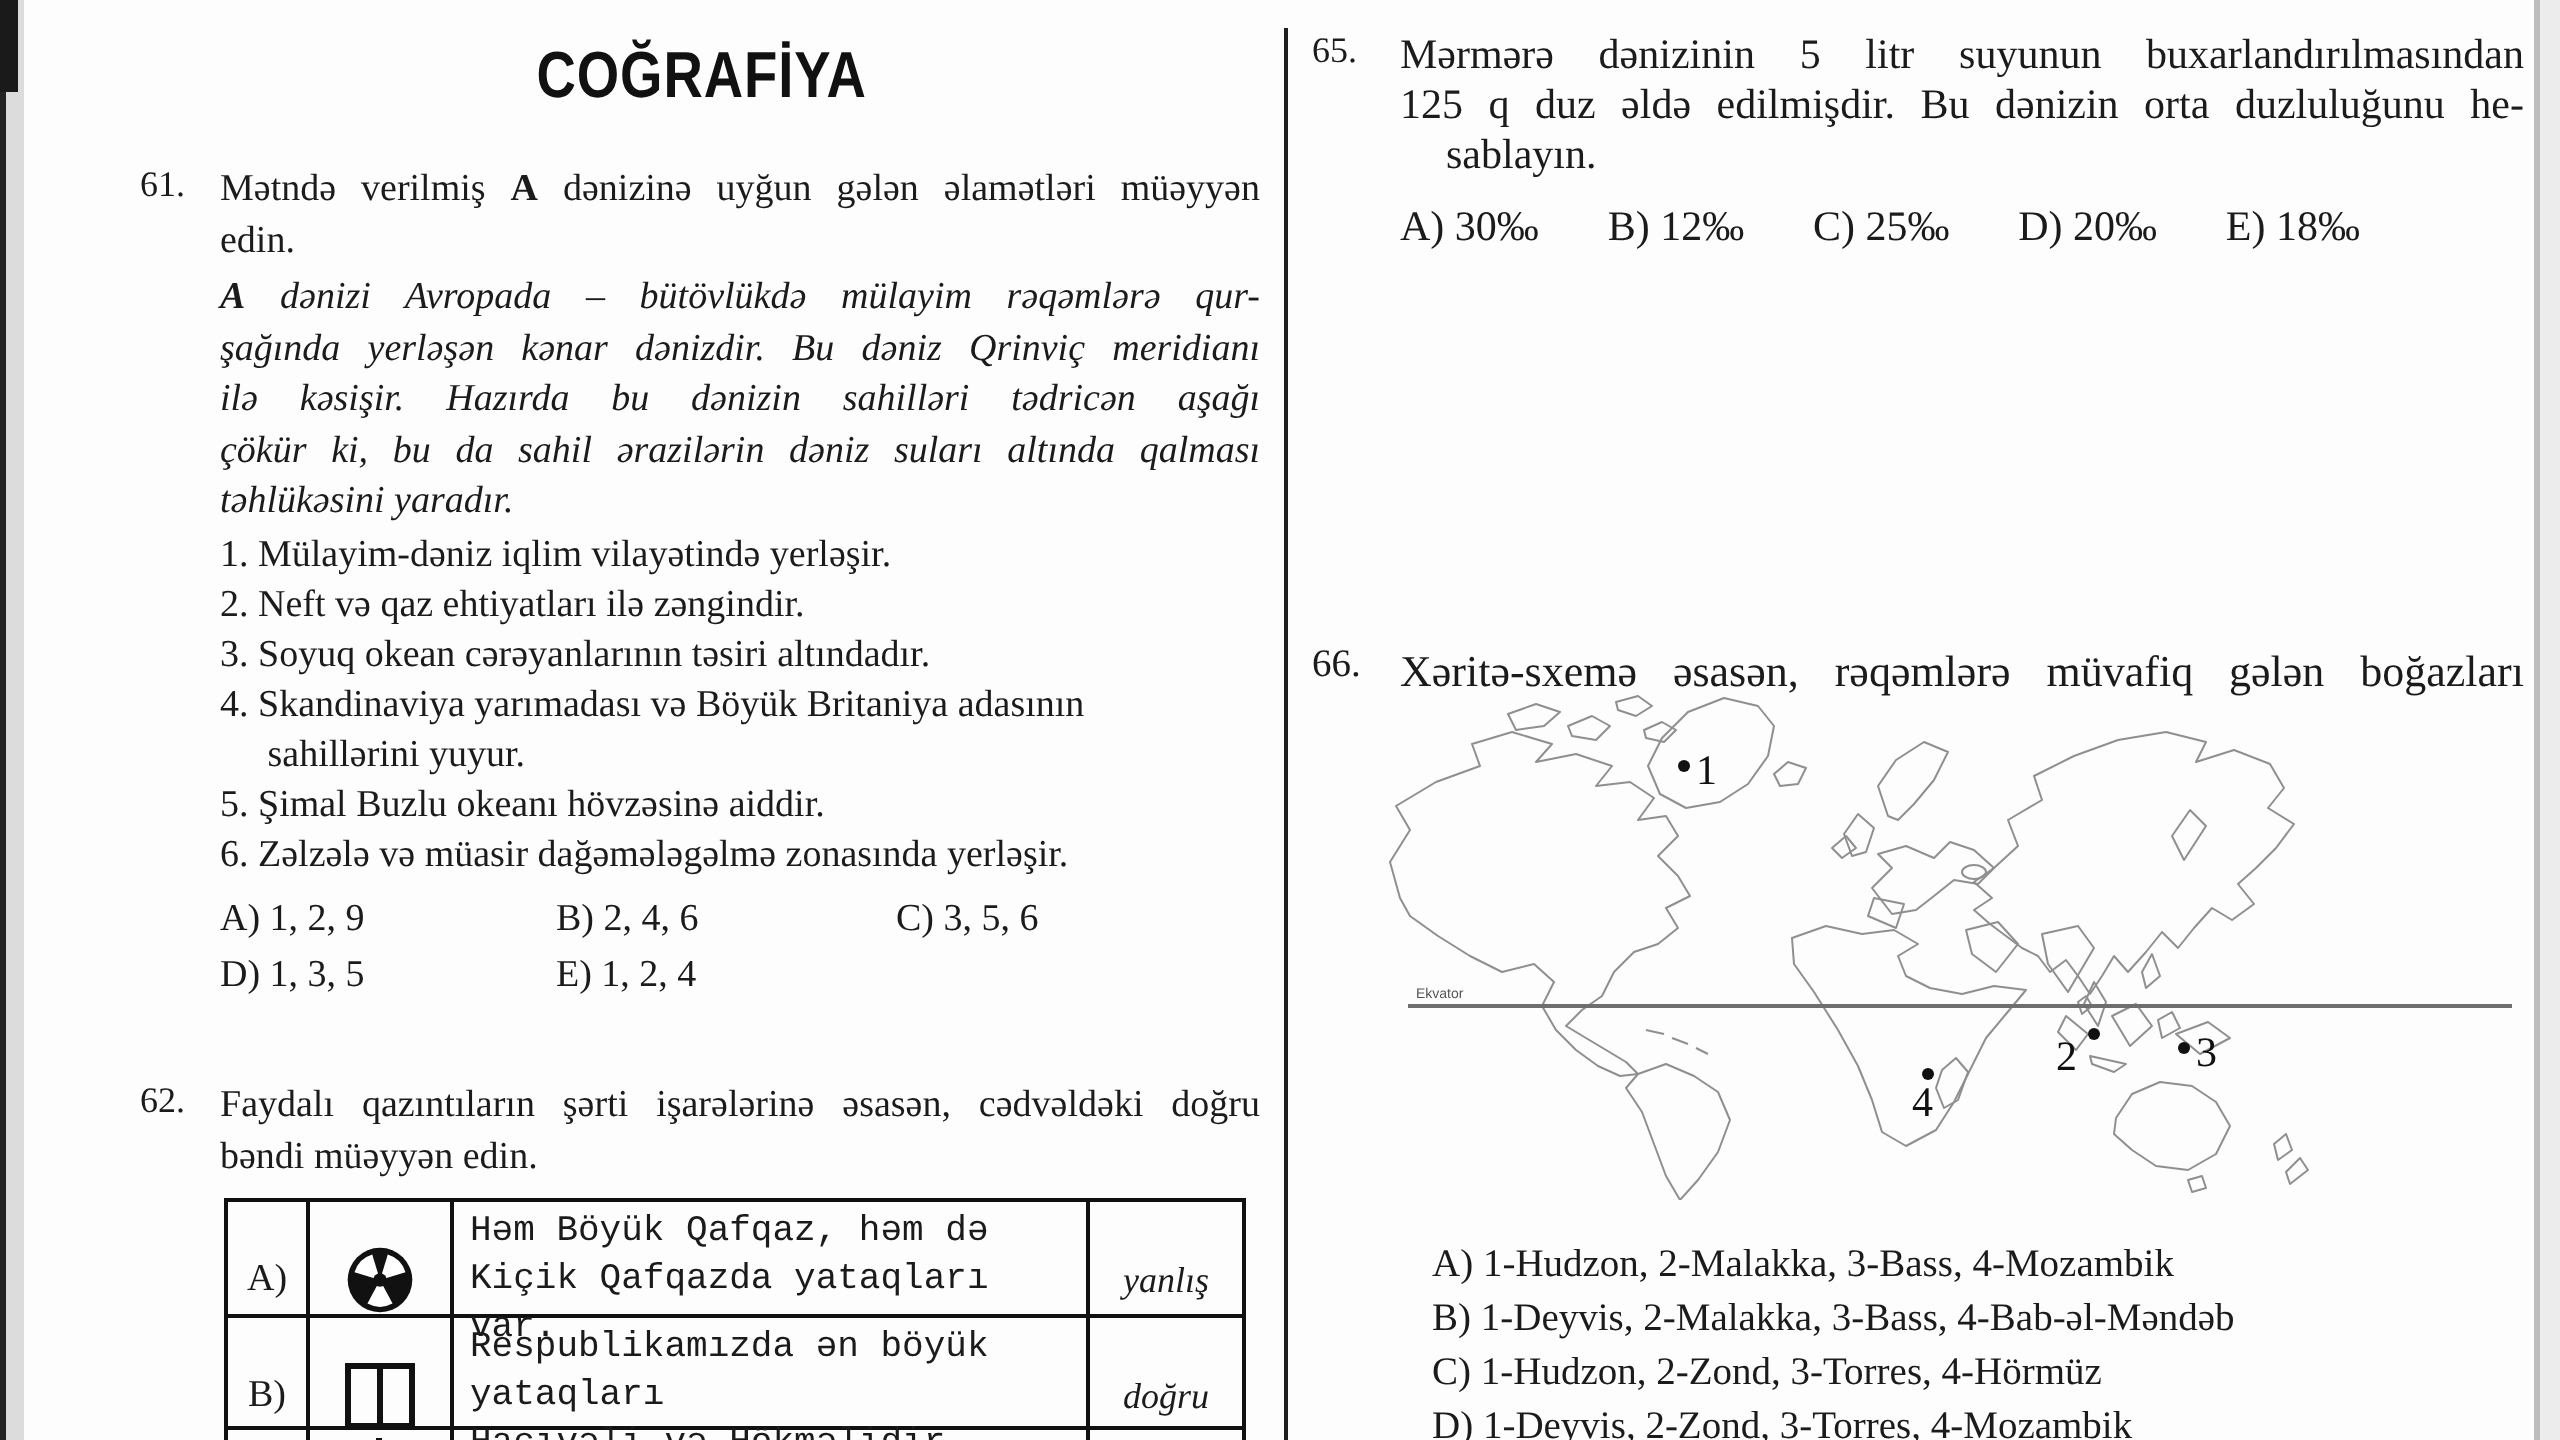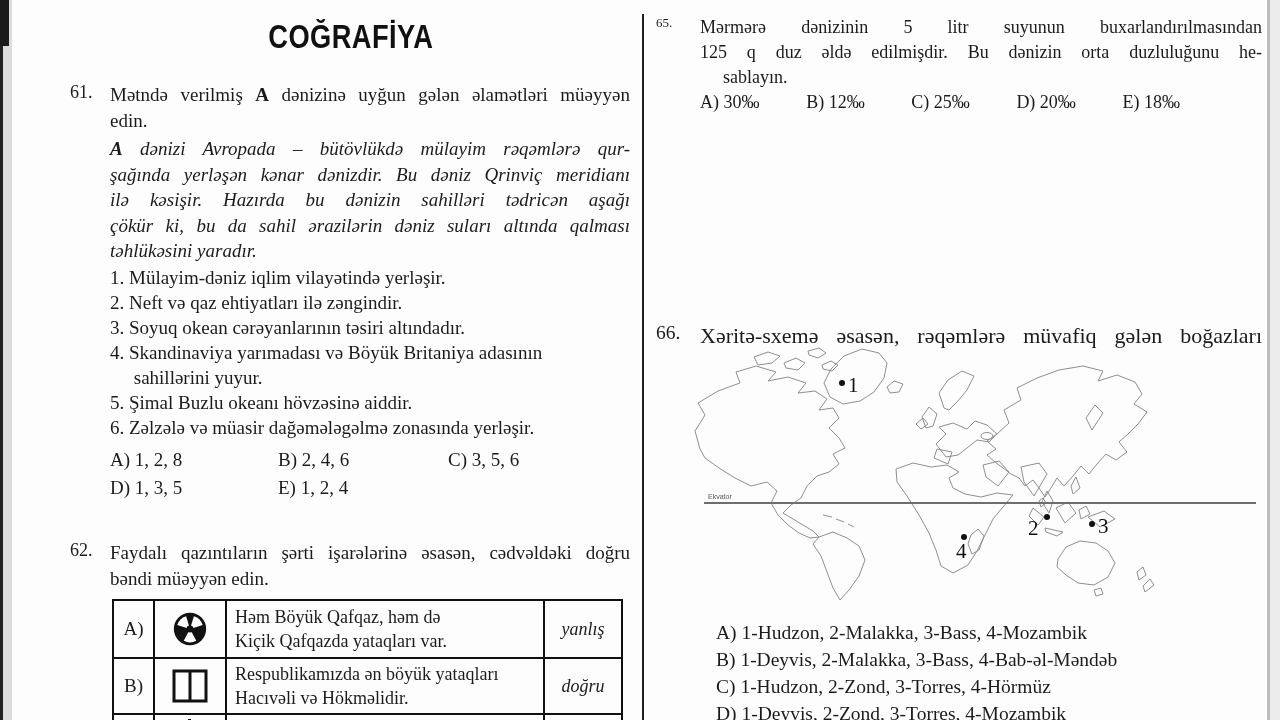--- a/index.html
+++ b/index.html
@@ -37,29 +37,29 @@
 
   
   .mtable{margin-top:7px;margin-left:2px;width:511px;border:2px solid #111;box-sizing:border-box;
           font-size:18px;line-height:24px;}
   .mrow{display:grid;grid-template-columns:41px 72px 318px 1fr;border-bottom:2px solid #111;}
   .mrow:last-child{border-bottom:none;}
   .mcell{border-right:2px solid #111;display:flex;align-items:center;box-sizing:border-box;}
   .mcell:last-child{border-right:none;}
   .mc-label{justify-content:center;font-size:19px;}
   .mc-icon{justify-content:center;}
-  .mc-text{padding:3px 6px 3px 8px;}
+  .mc-text{padding:3px 6px 3px 8px;font-family:Liberation Mono, monospace;}
   .mc-verdict{justify-content:center;font-style:italic;}
   .row-a{height:56px;} .row-b{height:54px;} .row-partial{height:30px;}
 
   
   .rline-just{text-align:justify;text-align-last:justify;}
   .rlines div{text-align:justify;text-align-last:justify;}
   .rlines div:last-child{text-align-last:left;margin-left:23px;}
-  .q65-options{display:flex;justify-content:space-between;width:480px;}
+  .q65-options{display:flex;justify-content:space-between;width:480px;margin-top:11px;}
   .q66-options div{line-height:27px;margin-left:21px;}
 
   .map{position:absolute;left:690px;top:345px;width:570px;height:255px;}
 </style>
 </head>
 <body>
 
 <div class="page">
   <div class="edge-black"></div>
   <div class="edge-gray"></div>
@@ -92,21 +92,21 @@
       <div>1. Mülayim-dəniz iqlim vilayətində yerləşir.</div>
           <div>2. Neft və qaz ehtiyatları ilə zəngindir.</div>
           <div>3. Soyuq okean cərəyanlarının təsiri altındadır.</div>
           <div>4. Skandinaviya yarımadası və Böyük Britaniya adasının</div>
           <div>     sahillərini yuyur.</div>
           <div>5. Şimal Buzlu okeanı hövzəsinə aiddir.</div>
           <div>6. Zəlzələ və müasir dağəmələgəlmə zonasında yerləşir.</div>
         </div>
       <div class="opt-grid">
 
-      <div>A) 1, 2, 8</div>
+      <div>A) 1, 2, 9</div>
           <div>B) 2, 4, 6</div>
           <div>C) 3, 5, 6</div>
           <div>D) 1, 3, 5</div>
           <div>E) 1, 2, 4</div>
         </div>
     </div>
   </div>
 
   <div class="qblock" style="left:70px;top:540px;width:560px;">
     <div class="qnum">62.</div>
@@ -158,22 +158,22 @@
               </svg>
           </div>
           <div class="mcell mc-text"></div>
           <div class="mcell mc-verdict"></div>
         </div>
       </div>
     </div>
   </div>
 
   <div class="qblock" style="left:656px;top:15px;width:606px;font-size:19.5px;">
-    <div class="qnum" style="flex-basis:44px;font-size:13px;">65.</div>
-    <div class="qcontent" style="font-size:18px;line-height:25px;">
+    <div class="qnum" style="flex-basis:44px;font-size:18px;">65.</div>
+    <div class="qcontent" style="font-size:21px;line-height:25px;">
       <div class="rlines">
 
       <div>Mərmərə dənizinin 5 litr suyunun buxarlandırılmasından</div>
           <div>125 q duz əldə edilmişdir. Bu dənizin orta duzluluğunu he-</div>
           <div>sablayın.</div>
         </div>
       <div class="q65-options">
 
       <span>A) 30‰</span>
           <span>B) 12‰</span>

